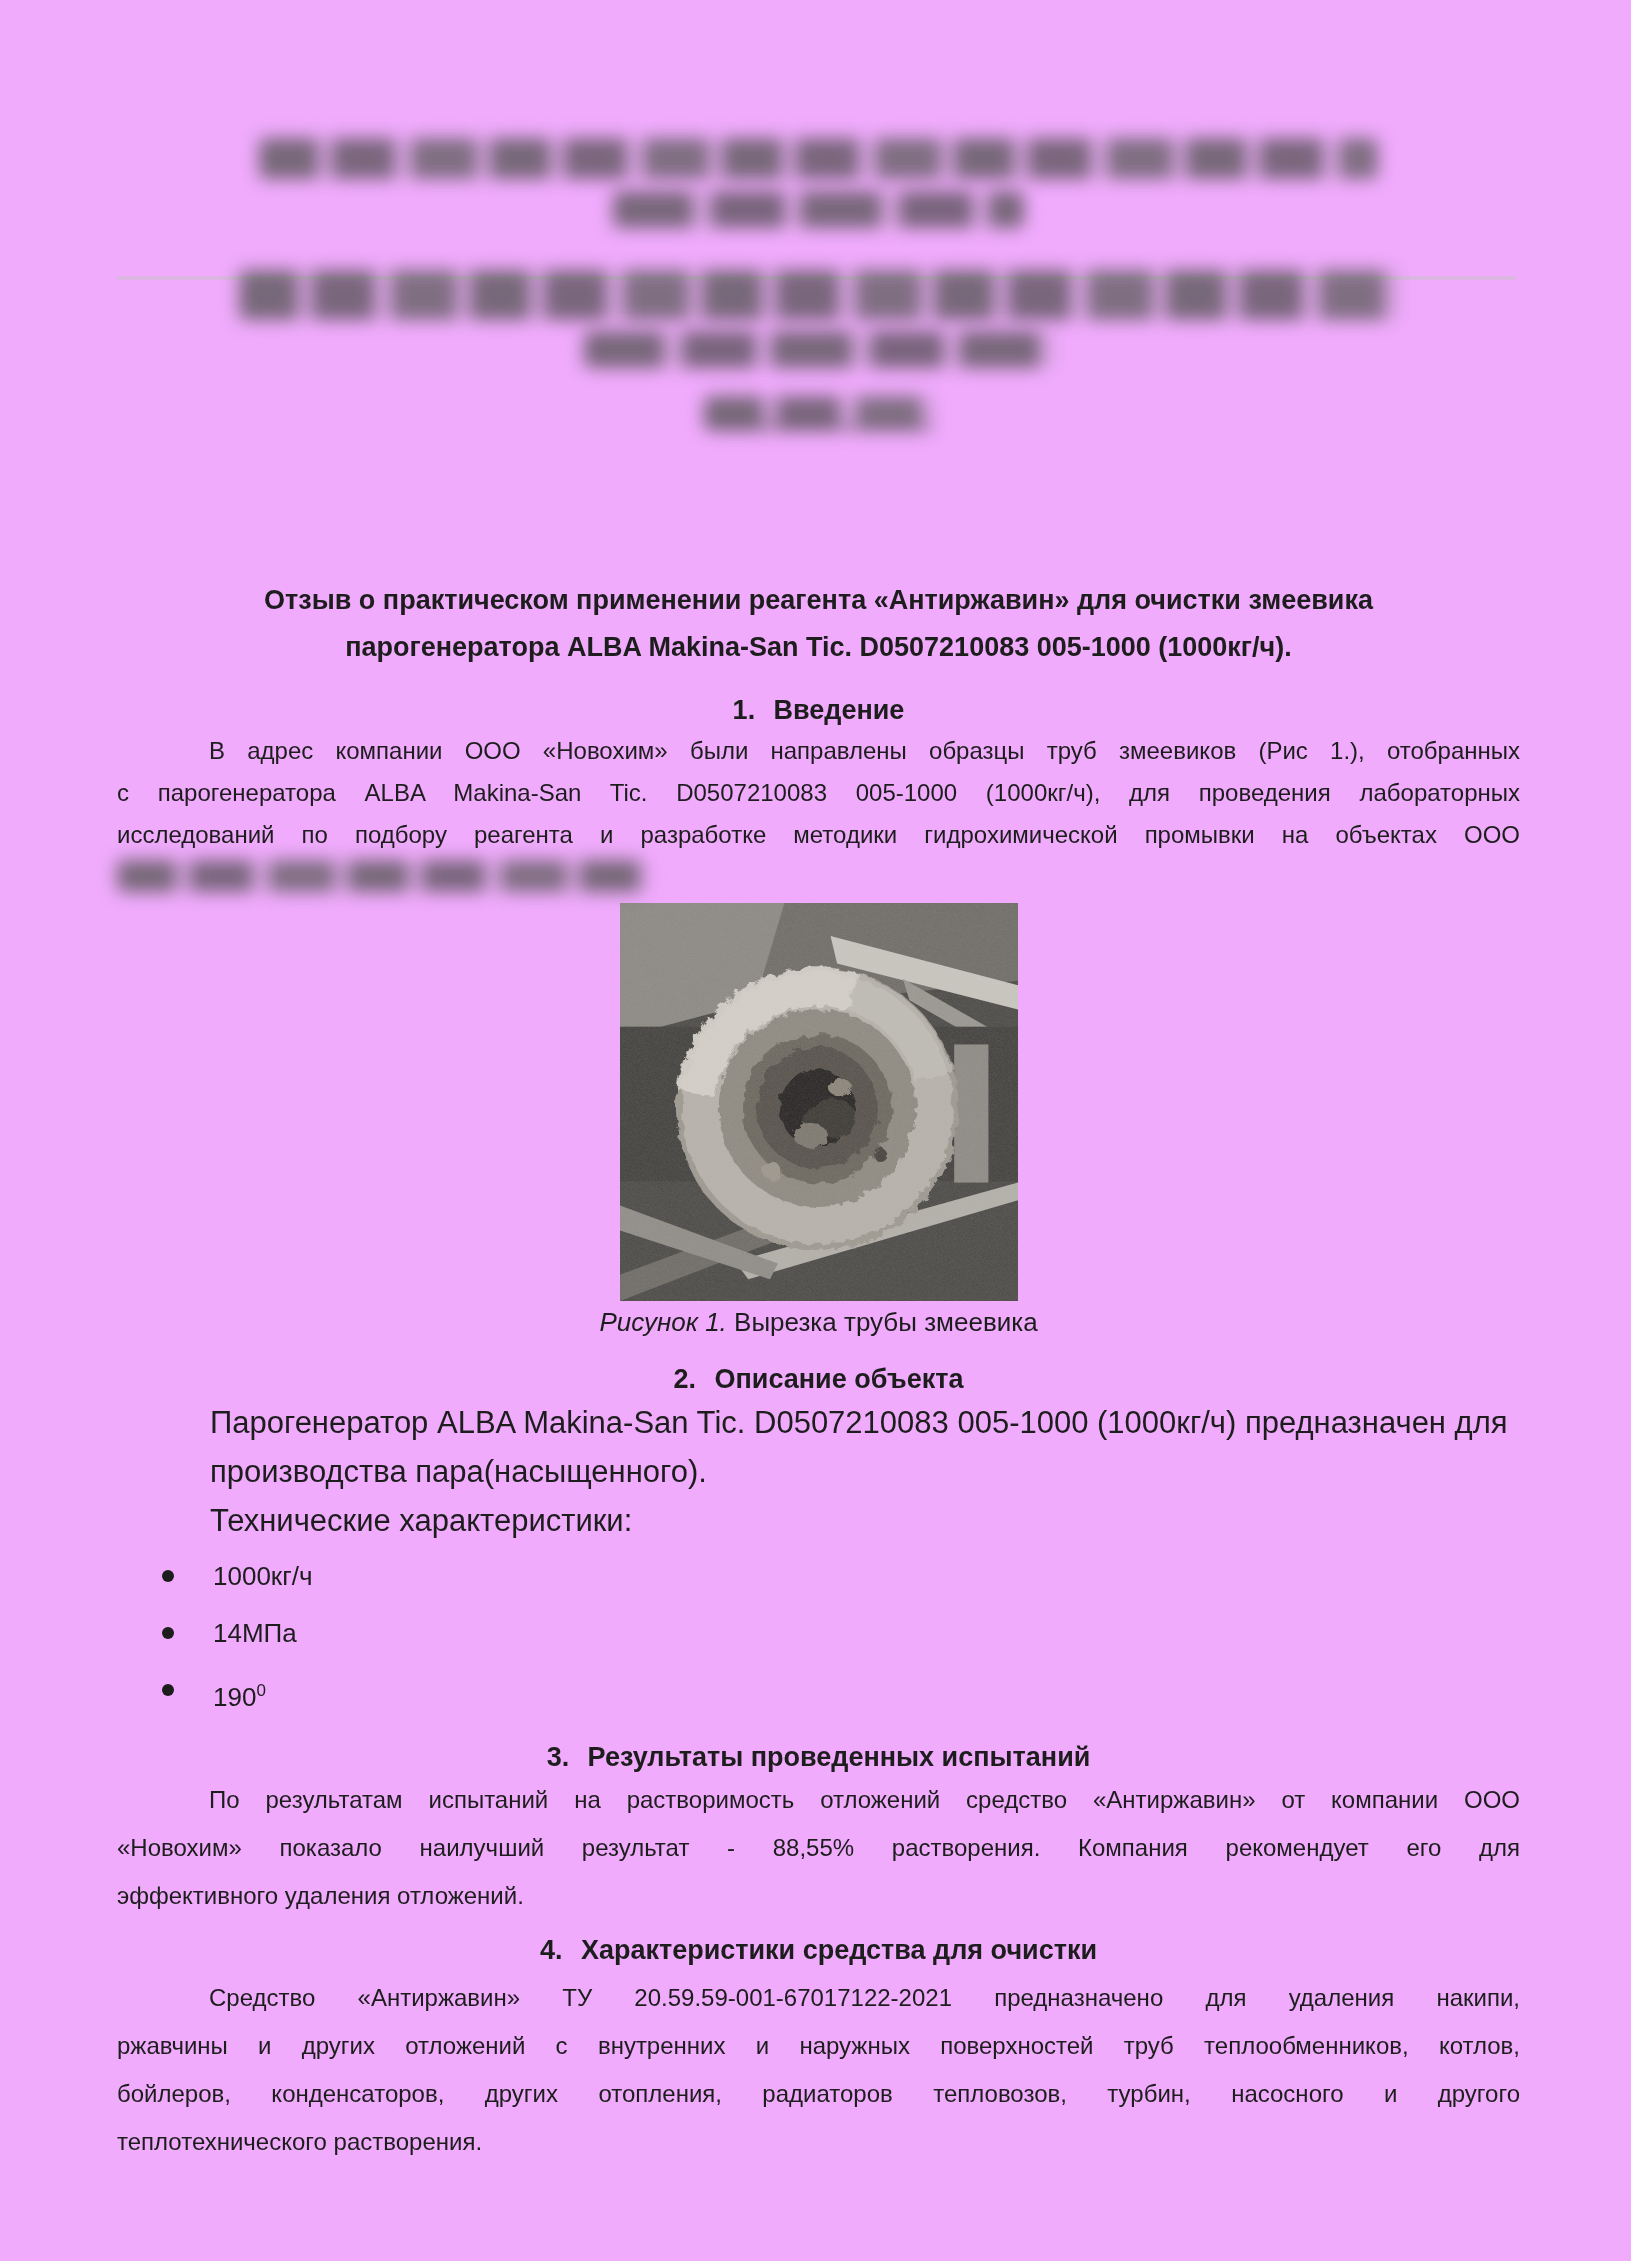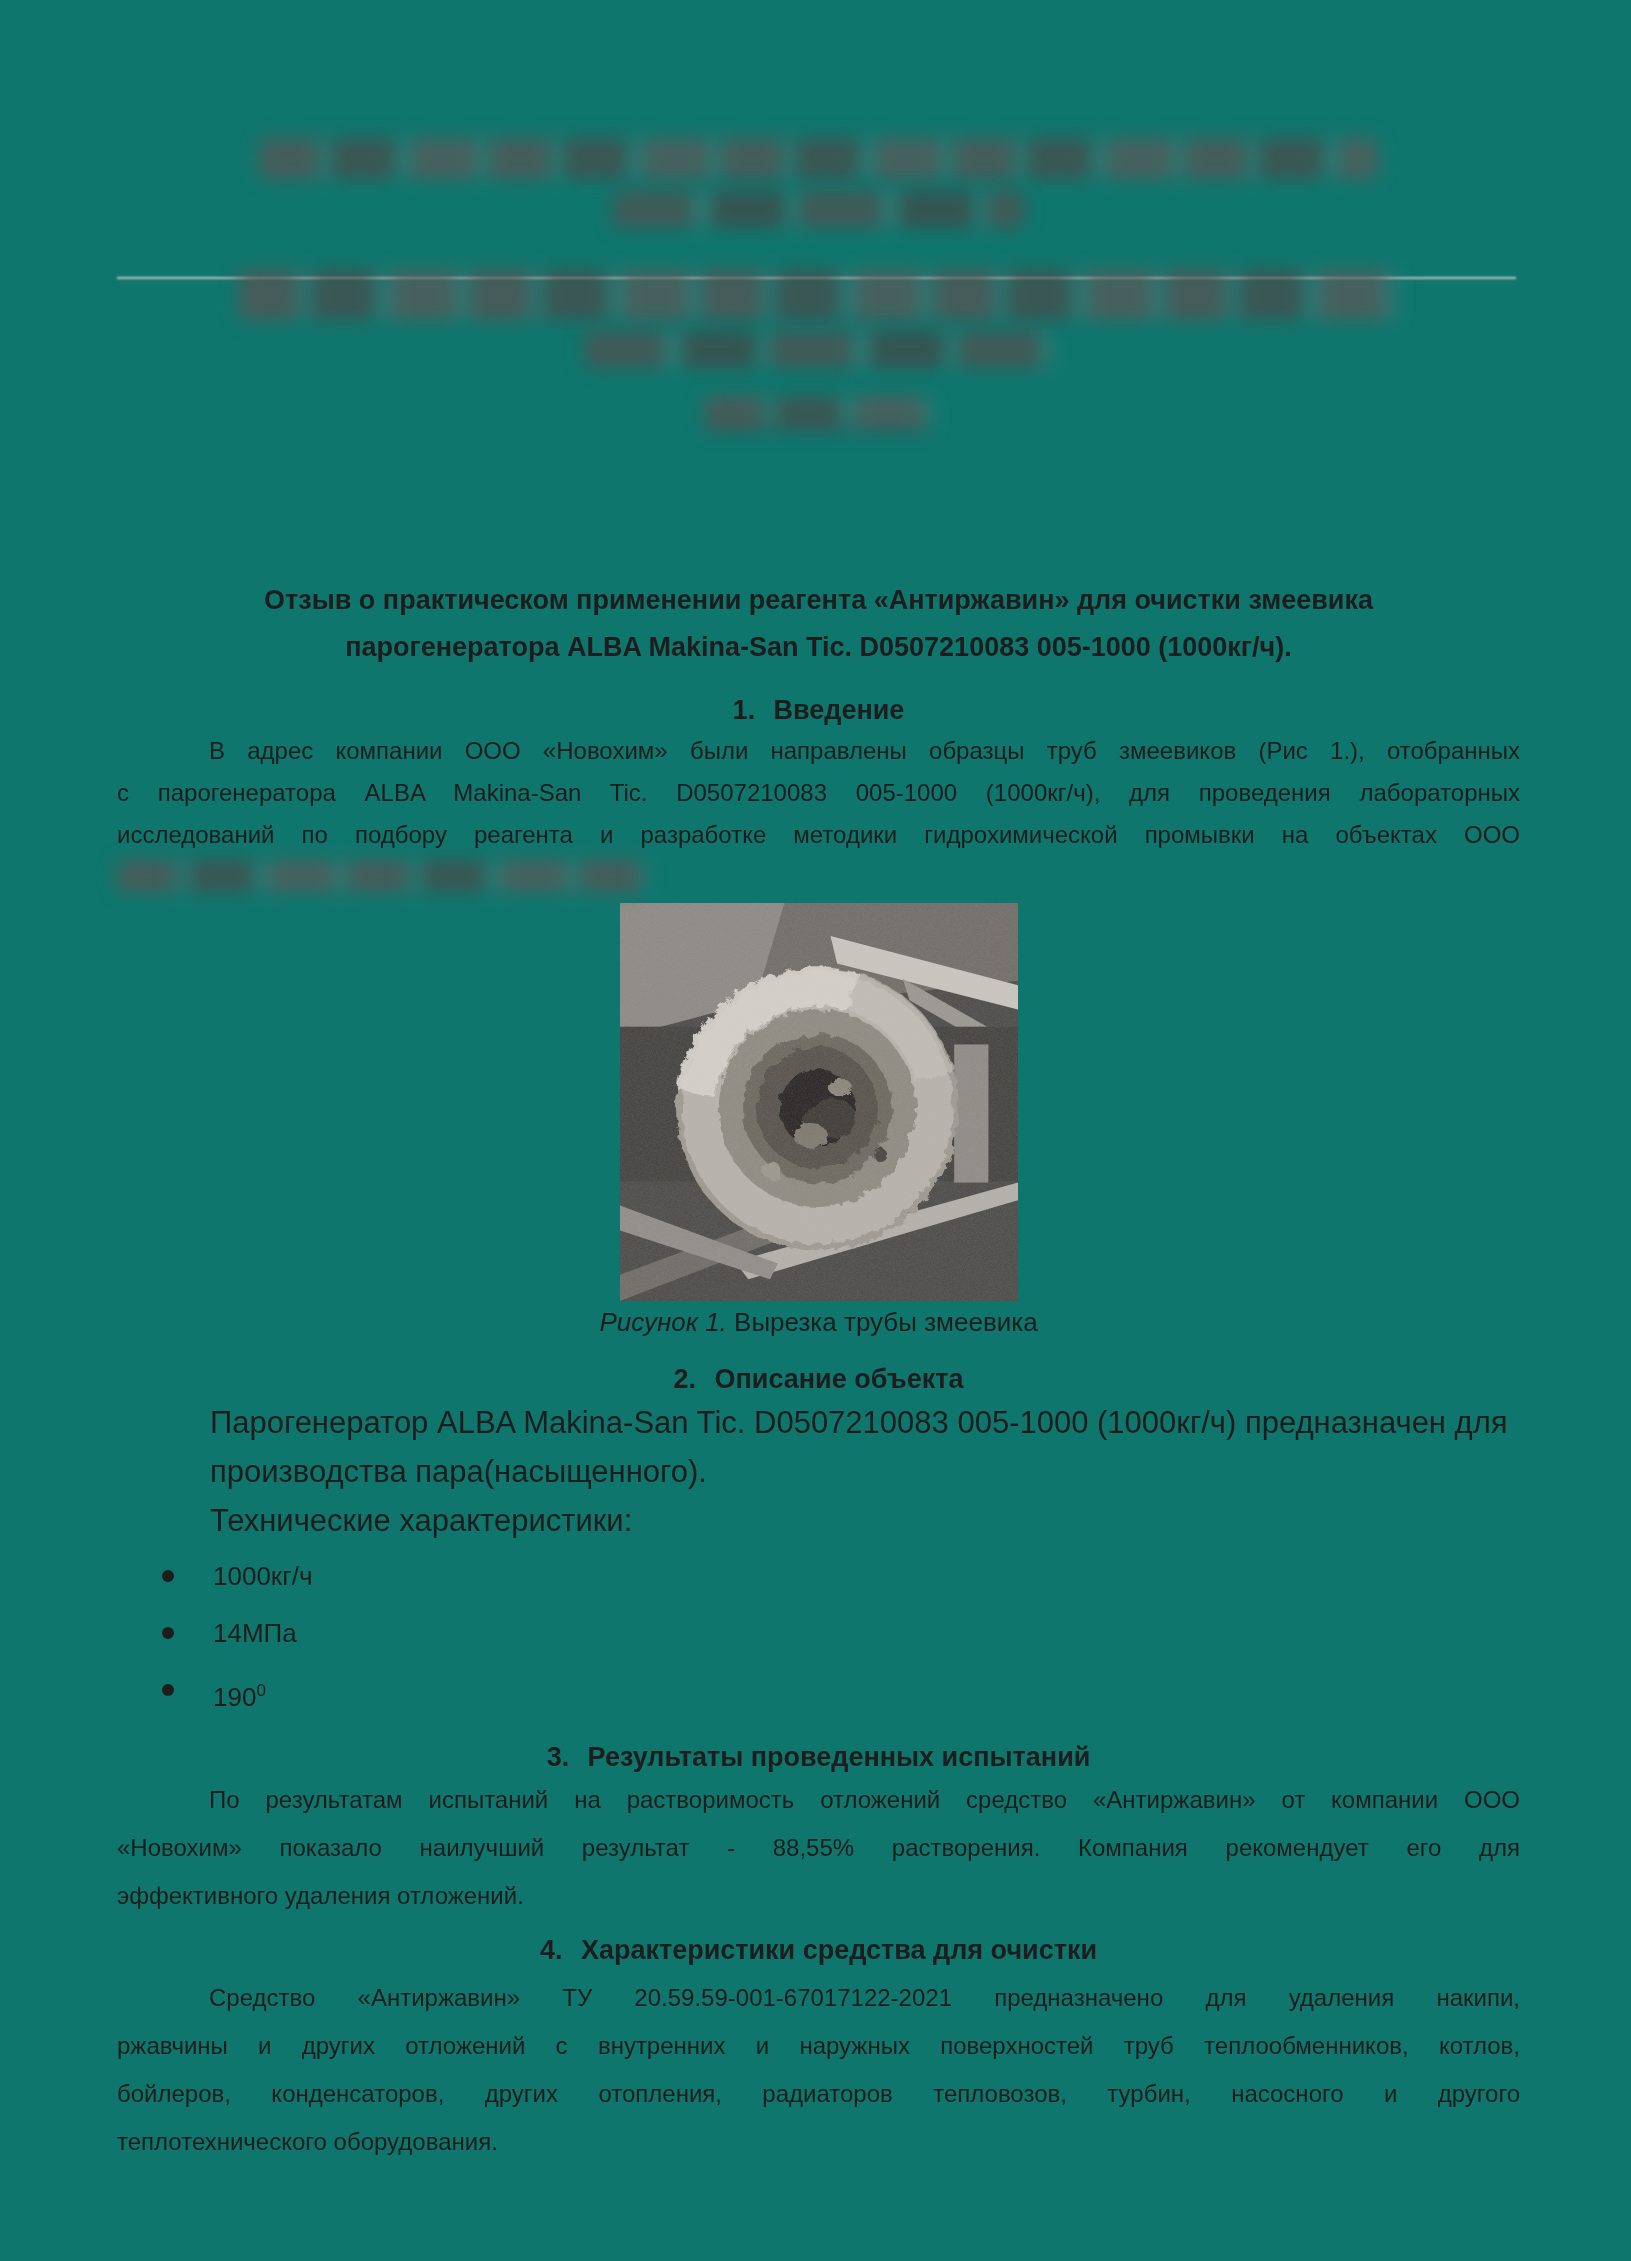--- a/index.html
+++ b/index.html
@@ -1,20 +1,20 @@
 <!DOCTYPE html>
 <html style="font-size:10.5px"><head>
 <meta charset="utf-8">
 <style>
   html,body { margin:0; padding:0; background:#e8e8e8; }
   .page {
     position:relative;
     width:1631px; height:2261px;
     margin:0 auto;
-    background:#0f766e;
+    background:#f0abfc;
     font-family:"Liberation Sans", sans-serif;
     color:#1d1d1d;
     overflow:hidden;
   }
   .content { position:absolute; left:117px; top:0; width:1403px; }
 
   
   .rl {
     filter: blur(8.6px);
     border-radius:6.6px;
@@ -173,18 +173,18 @@
       <div class="jline lastline">эффективного удаления отложений.</div>
     </div>
 
     <div class="sec-h h4">
       <span class="num">4.</span><span>Характеристики средства для очистки</span>
     </div>
     <div class="para p4">
       <div class="jline indent">Средство «Антиржавин» ТУ 20.59.59-001-67017122-2021 предназначено для удаления накипи,</div>
       <div class="jline">ржавчины и других отложений с внутренних и наружных поверхностей труб теплообменников, котлов,</div>
       <div class="jline">бойлеров, конденсаторов, других отопления, радиаторов тепловозов, турбин, насосного и другого</div>
-      <div class="jline lastline">теплотехнического оборудования.</div>
+      <div class="jline lastline">теплотехнического растворения.</div>
     </div>
 
   </div>
 </div>
 
 
 </body></html>

